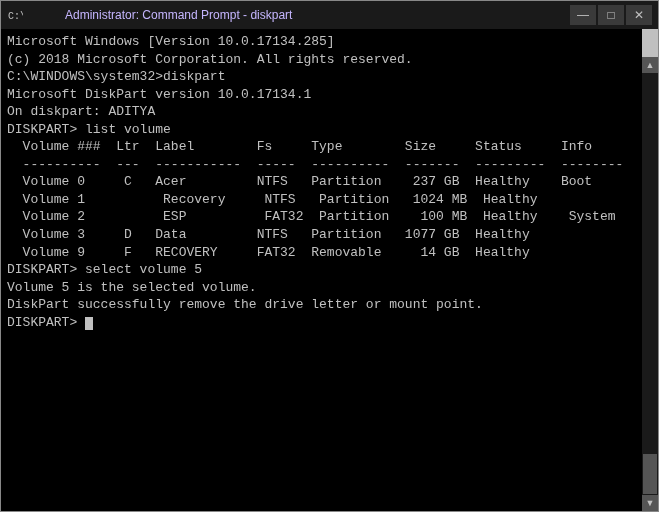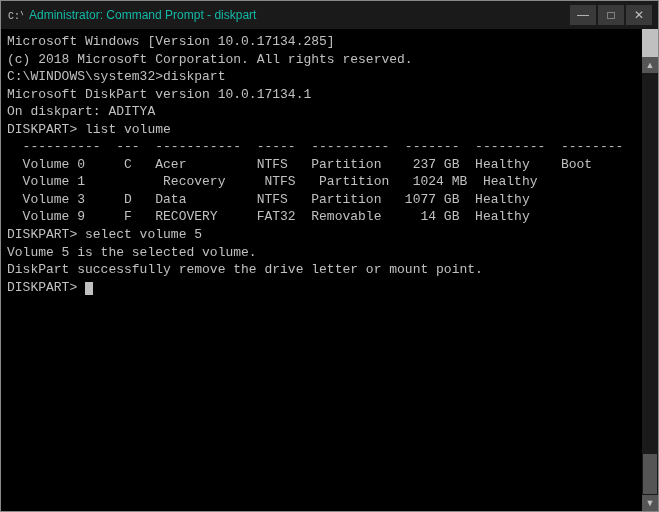--- a/index.html
+++ b/index.html
@@ -29,21 +29,22 @@
     }
     .title-bar-icon {
       width: 16px;
       height: 16px;
       margin-right: 6px;
       flex-shrink: 0;
     }
     .title-bar-text {
       flex: 1;
       font-size: 12px;
-      color: #14b8a6;
+      color: #c4b5fd;
+      margin-left: 36px;
     }
     .title-bar-controls {
       display: flex;
       gap: 2px;
     }
     .title-btn {
       width: 26px;
       height: 20px;
       background: #3a3a3a;
       color: #c0c0c0;
@@ -155,23 +156,25 @@
           <div class="line">(c) 2018 Microsoft Corporation. All rights reserved.</div>
           <div class="line"></div>
           <div class="line">C:\WINDOWS\system32&gt;diskpart</div>
           <div class="line"></div>
           <div class="line">Microsoft DiskPart version 10.0.17134.1</div>
           <div class="line"></div>
           <div class="line">On diskpart: ADITYA</div>
           <div class="line"></div>
           <div class="line">DISKPART&gt; list volume</div>
           <div class="line"></div>
+          <div class="line">  Volume ###  Ltr  Label        Fs     Type        Size     Status     Info</div>
           <div class="line">  ----------  ---  -----------  -----  ----------  -------  ---------  --------</div>
           <div class="line">  Volume 0     C   Acer         NTFS   Partition    237 GB  Healthy    Boot</div>
           <div class="line">  Volume 1          Recovery     NTFS   Partition   1024 MB  Healthy</div>
+          <div class="line">  Volume 2          ESP          FAT32  Partition    100 MB  Healthy    System</div>
           <div class="line">  Volume 3     D   Data         NTFS   Partition   1077 GB  Healthy</div>
           <div class="line">  Volume 9     F   RECOVERY     FAT32  Removable     14 GB  Healthy</div>
           <div class="line"></div>
           <div class="line">DISKPART&gt; select volume 5</div>
           <div class="line"></div>
           <div class="line">Volume 5 is the selected volume.</div>
           <div class="line"></div>
           <div class="line"></div>
           <div class="line">DiskPart successfully remove the drive letter or mount point.</div>
           <div class="line"></div>

